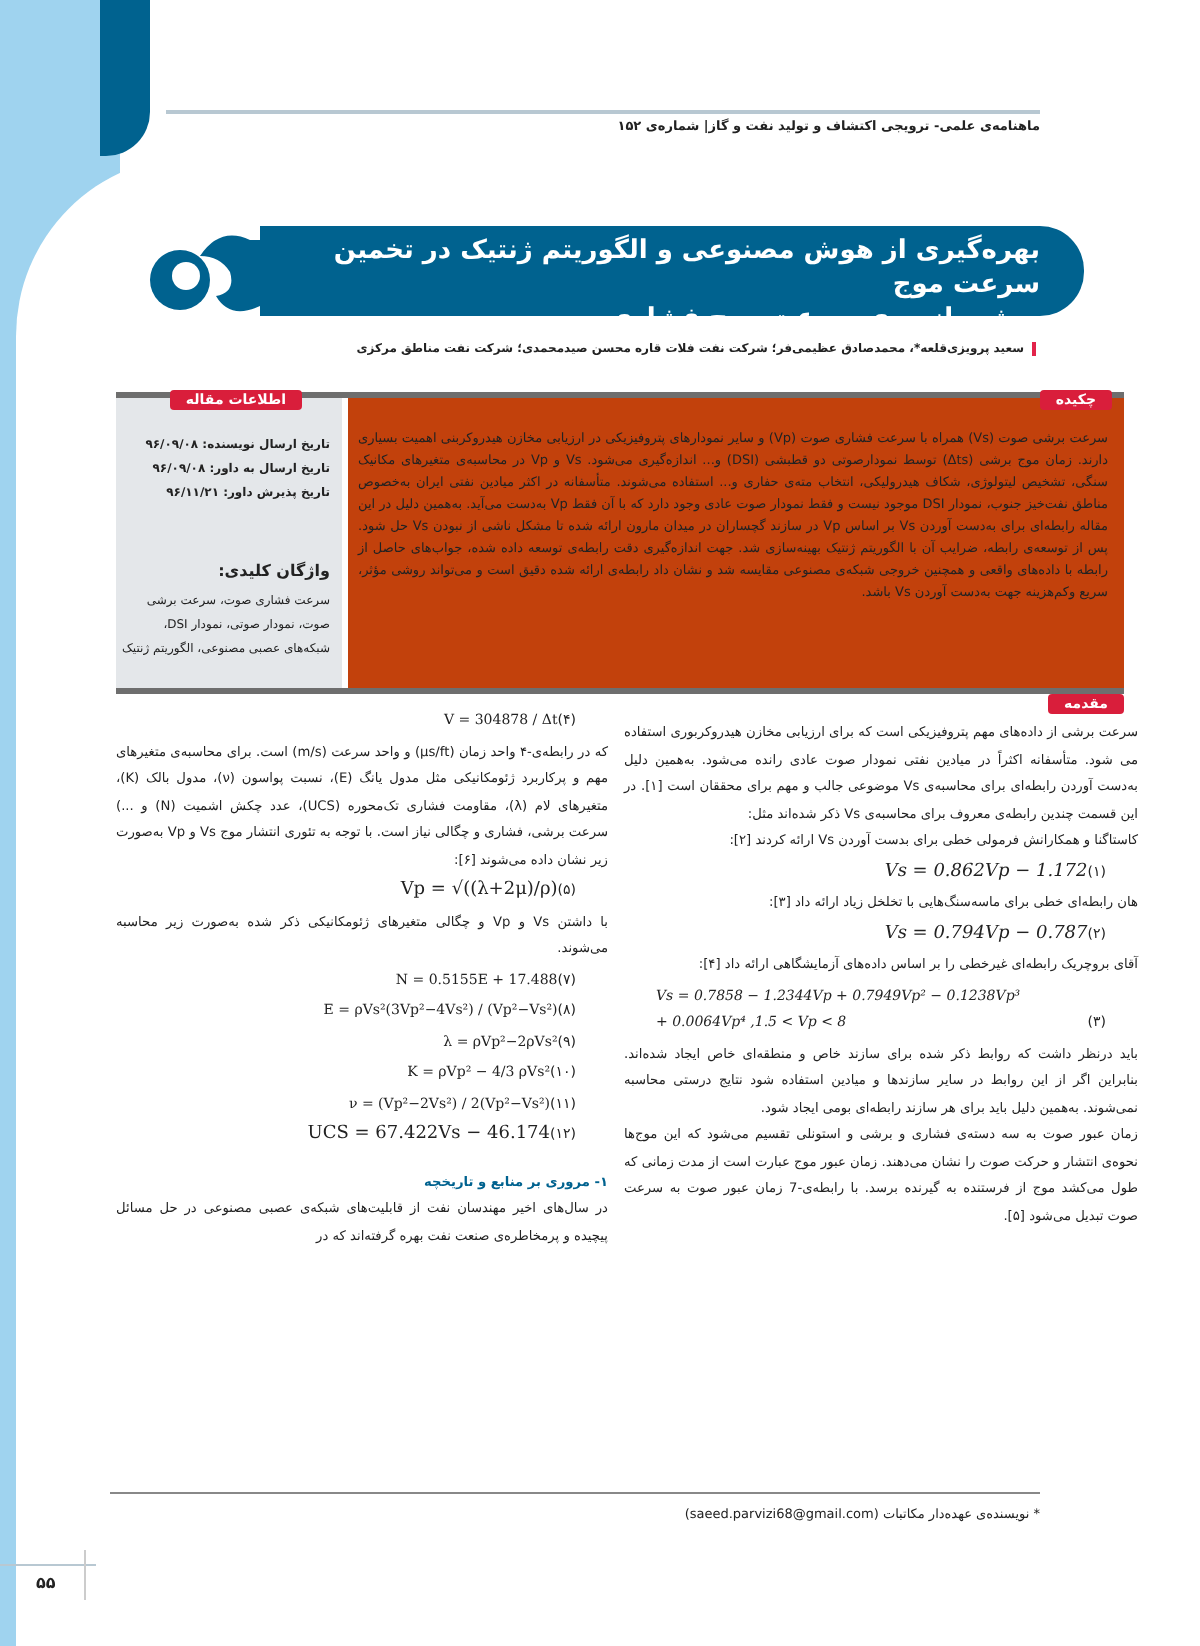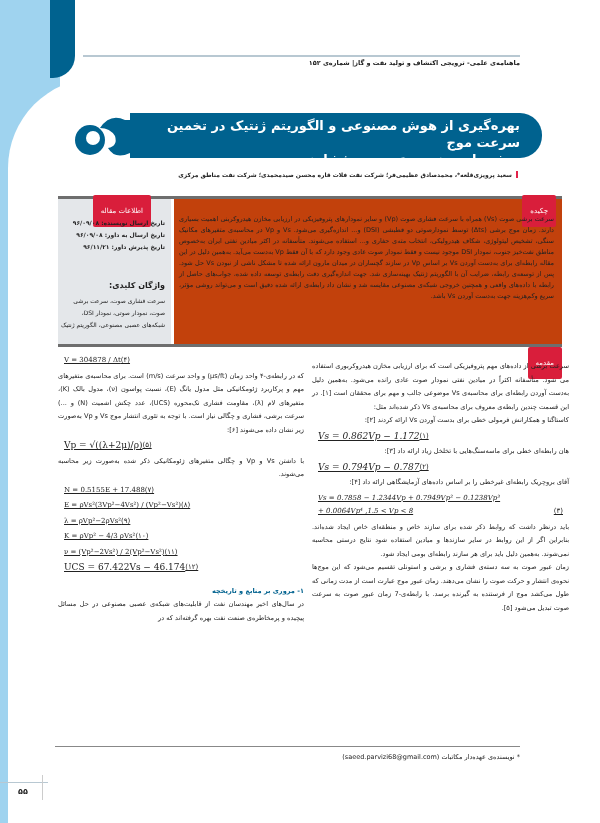--- a/index.html
+++ b/index.html
@@ -10,28 +10,28 @@
   .header-line{position:absolute;left:83px;right:80px;top:55px;height:2px;background:#b8c8d2;}
   .journal{position:absolute;right:80px;top:59px;font-size:6.5px;font-weight:bold;direction:rtl;color:#222;}
   .titlebar{position:absolute;left:130px;right:58px;top:113px;height:45px;background:#00628f;border-radius:0 22px 22px 0;}
   .title{position:absolute;right:80px;top:117px;width:360px;color:#fff;font-size:13px;font-weight:bold;direction:rtl;line-height:17px;}
   .swirl{position:absolute;left:70px;top:108px;width:60px;height:55px;}
   .authors{position:absolute;right:82px;top:171px;font-size:6px;font-weight:bold;direction:rtl;padding-right:4px;border-right:2px solid #e2234a;}
   .topline{position:absolute;left:58px;right:38px;top:196px;height:3px;background:#6e6e6e;}
   .info-box{position:absolute;left:58px;top:199px;width:113px;height:145px;background:#e4e7ea;direction:rtl;font-size:6px;}
   .abstract-box{position:absolute;left:174px;top:199px;width:388px;height:145px;background:#c2410c;direction:rtl;}
   .botline{position:absolute;left:58px;right:38px;top:344px;height:3px;background:#6e6e6e;}
-  .tag{position:absolute;background:#d91e3b;color:#fff;font-size:7px;font-weight:normal;padding:12px 8px;border-radius:2px;direction:rtl;}
+  .tag{position:absolute;background:#d91e3b;color:#fff;font-size:7px;font-weight:bold;padding:1px 8px;border-radius:2px;direction:rtl;}
   .info-lines{position:absolute;right:6px;top:18px;line-height:12px;font-weight:bold;text-align:right;}
   .kw-title{position:absolute;right:6px;top:82px;font-size:8px;font-weight:bold;}
   .kw{position:absolute;right:6px;top:96px;width:104px;line-height:12px;text-align:right;}
   .abstract-text{position:absolute;right:8px;top:15px;width:375px;font-size:6.5px;line-height:11px;text-align:justify;}
   .col-right{position:absolute;left:312px;width:257px;top:360px;direction:rtl;font-size:6.6px;line-height:13.5px;text-align:justify;}
   .col-left{position:absolute;left:58px;width:246px;top:352px;direction:rtl;font-size:6.6px;line-height:13.5px;text-align:justify;}
-  .eq{direction:ltr;display:flex;justify-content:flex-start;font-family:"DejaVu Serif",serif;font-size:9px;margin:2px 6px;text-decoration:underline;}
+  .eq{direction:ltr;display:flex;justify-content:flex-end;font-family:"DejaVu Serif",serif;font-size:9px;margin:2px 16px;}
   .eq.it{font-style:italic;}
   .eq .num{font-style:normal;font-family:"DejaVu Sans",sans-serif;font-size:7px;}
   .eq.small{font-size:7px;}
   .section{color:#00628f;font-weight:bold;margin-top:10px;}
   .footline{position:absolute;left:55px;right:80px;top:746px;height:1px;background:#888;}
   .footnote{position:absolute;right:80px;top:753px;font-size:6.5px;direction:rtl;}
   .pageline{position:absolute;left:0;top:782px;width:48px;height:1px;background:#b8c8d2;}
   .pagesep{position:absolute;left:42px;top:775px;width:1px;height:25px;background:#ccc;}
   .pagenum{position:absolute;left:18px;top:787px;font-size:8px;font-weight:bold;}
   p{margin:0;}

